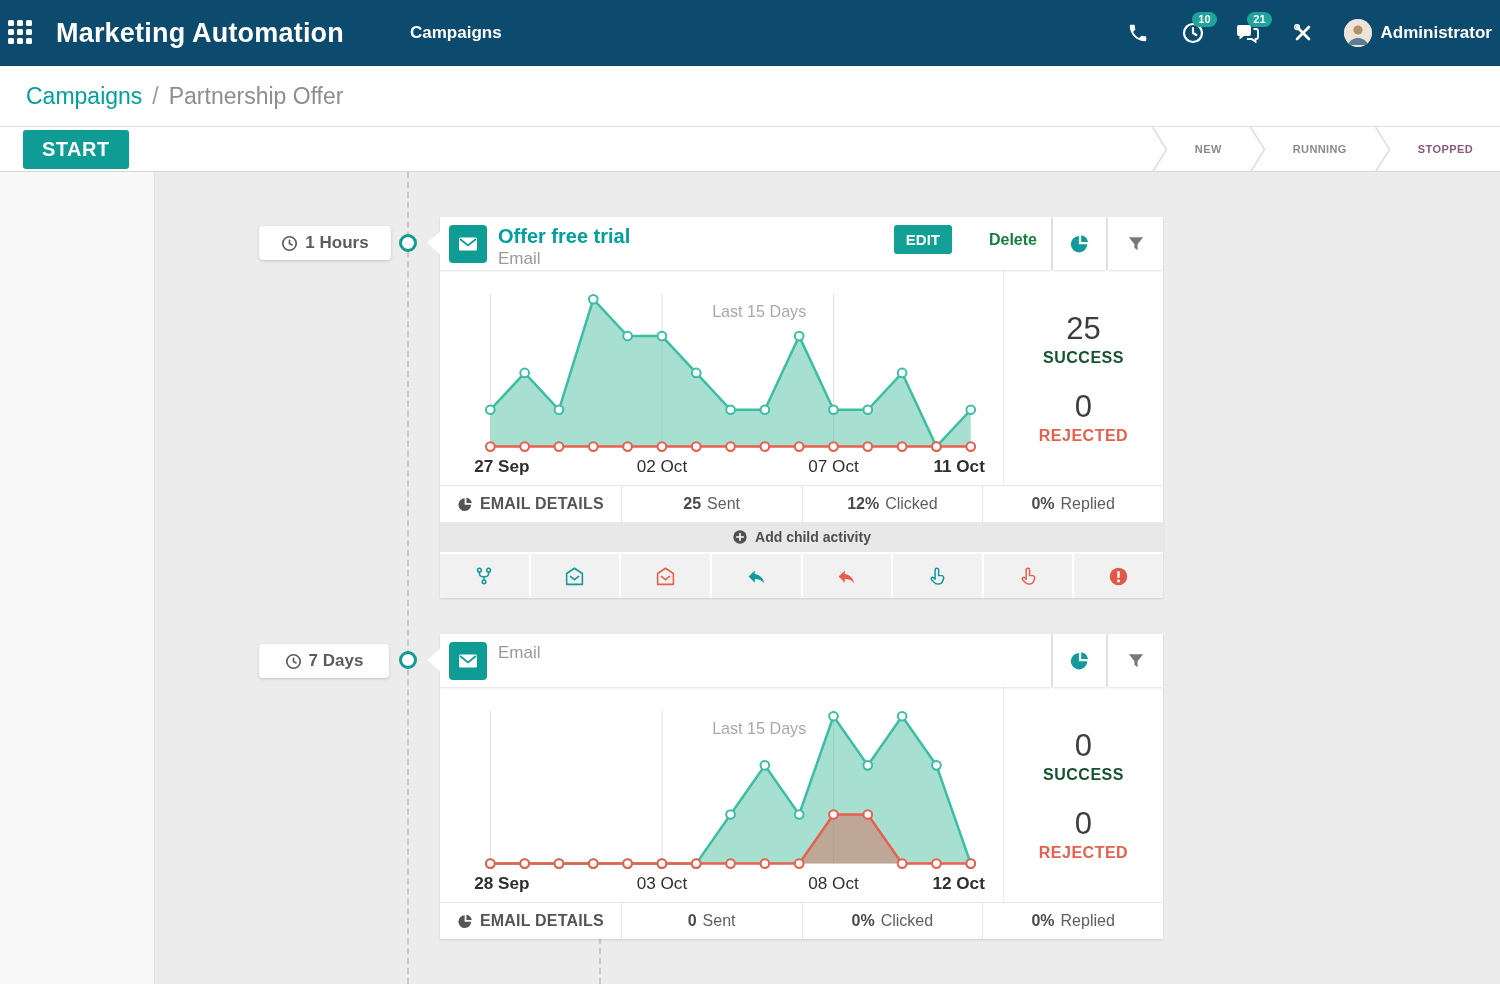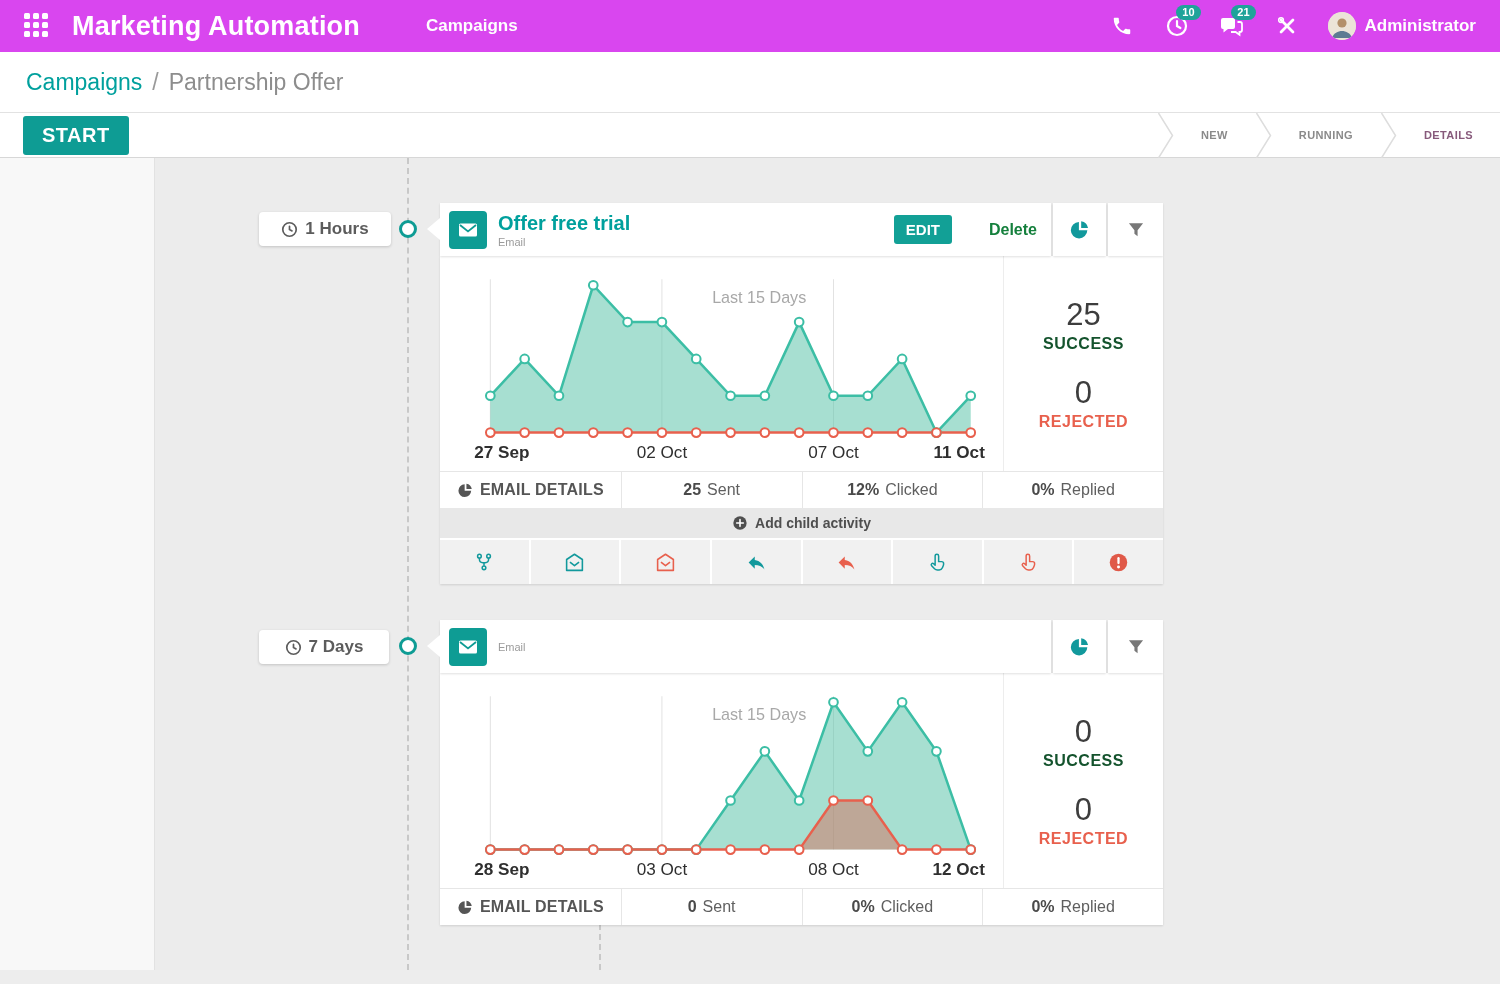--- a/index.html
+++ b/index.html
@@ -1,20 +1,20 @@
 <!DOCTYPE html>
 <html><head>
 <meta charset="utf-8">
 <style>
   * { margin:0; padding:0; box-sizing:border-box; }
   body { font-family:"Liberation Sans", sans-serif; background:#ededed; }
   .screen { position:relative; width:1500px; height:984px; overflow:hidden; background:#ededed; }
 
   
-  .topbar { display:flex; align-items:center; height:52px; background:#d946ef; color:#fff; padding:0 24px; }
+  .topbar { display:flex; align-items:center; height:66px; background:#0c4a6e; color:#fff; padding:0 8px; }
   .apps-grid { width:26px; height:26px; display:grid; grid-template-columns:repeat(3,6px); grid-template-rows:repeat(3,6px); gap:3px; cursor:pointer; }
   .apps-grid span { background:#fff; border-radius:1.5px; }
   .app-title { font-size:27px; font-weight:bold; margin-left:22px; letter-spacing:0.2px; }
   .top-menu { font-size:17px; font-weight:bold; margin-left:66px; cursor:pointer; }
   .top-right { margin-left:auto; display:flex; align-items:center; gap:27px; }
   .top-icon { position:relative; width:28px; height:28px; display:flex; align-items:center; justify-content:center; cursor:pointer; }
   .badge { position:absolute; top:-7px; right:-10px; background:#1FA39A; color:#fff; font-size:11px; font-weight:bold; border-radius:9px; padding:2px 6px; line-height:1; }
   .user { display:flex; align-items:center; gap:9px; cursor:pointer; }
   .avatar { width:28px; height:28px; border-radius:50%; background:#e9e2d6; overflow:hidden; position:relative; }
   .user-name { font-size:17px; font-weight:bold; }
@@ -40,26 +40,26 @@
   .vline.main { left:407px; top:0; height:100%; }
   .vline.child { left:599px; top:766px; height:46px; }
 
   .delay-badge { position:absolute; left:259px; width:132px; height:34px; background:#fff; border-radius:4px;
     box-shadow:0 1px 3px rgba(0,0,0,0.18); display:flex; align-items:center; justify-content:center; gap:7px;
     font-size:17px; font-weight:bold; color:#5c5c5c; }
   .connector { position:absolute; left:399px; width:18px; height:18px; border-radius:50%; background:#fff; border:3px solid #0E9C94; }
 
   .card { position:absolute; left:440px; width:723px; }
   .card-top { display:flex; gap:2px; height:53px; }
-  .card-head { flex:1; background:#fff; display:flex; align-items:center; padding:0 14px 0 9px; box-shadow:0 1px 2px rgba(0,0,0,0.12); position:relative; }
+  .card-head { flex:1; background:#fff; display:flex; align-items:flex-start; padding:8px 14px 0 9px; box-shadow:0 1px 2px rgba(0,0,0,0.12); position:relative; }
   .card-head .arrow { position:absolute; left:-13px; top:15px; width:0; height:0; border-top:11px solid transparent; border-bottom:11px solid transparent; border-right:13px solid #fff; }
   .mail-tile { width:38px; height:38px; border-radius:4px; background:#0E9C94; display:flex; align-items:center; justify-content:center; flex:none; }
   .head-titles { margin-left:11px; min-width:0; }
   .card-title { color:#00A09D; font-size:20px; font-weight:bold; line-height:1.15; cursor:pointer; white-space:nowrap; }
-  .card-sub { color:#9b9b9b; font-size:11px; margin-top:1px; }
+  .card-sub { color:#9b9b9b; font-size:17px; margin-top:1px; }
   .head-actions { margin-left:auto; display:flex; align-items:center; gap:13px; }
   .edit-btn { background:#12A096; color:#fff; border:none; font-family:inherit; font-size:15px; font-weight:bold; padding:6px 12px; border-radius:3px; cursor:pointer; }
   .delete-link { color:#15803d; font-size:16px; font-weight:bold; cursor:pointer;margin-left:24px; }
   .tab { background:#fff; box-shadow:0 1px 2px rgba(0,0,0,0.12); display:flex; align-items:center; justify-content:center; cursor:pointer; }
   .tab.pie { width:53px; }
   .tab.filter { width:55px; }
 
   .card-body { background:#fff; box-shadow:0 1px 2px rgba(0,0,0,0.12); margin-top:0; }
   .chart-row { display:flex; height:215px; }
   .chart-area { flex:1; padding:6px 4px 0 14px; }
@@ -163,21 +163,21 @@
           <svg width="17" height="45" viewBox="0 0 17 45">
             <path d="M1.5 0 L15.5 22.5 L1.5 45" fill="none" stroke="#ddd" stroke-width="1.5"></path>
           </svg>
         </div>
       <div class="stage">RUNNING</div>
       <div class="stage-sep">
           <svg width="17" height="45" viewBox="0 0 17 45">
             <path d="M1.5 0 L15.5 22.5 L1.5 45" fill="none" stroke="#ddd" stroke-width="1.5"></path>
           </svg>
         </div>
-      <div class="stage active">DETAILS</div>
+      <div class="stage active">STOPPED</div>
     </div>
   </div>
 
   <div class="content">
     <div class="left-strip"></div>
     <div class="vline main"></div>
     <div class="vline child"></div>
 
     <div class="delay-badge" style="top:54px;">
       <svg width="17" height="17" viewBox="0 0 24 24">

